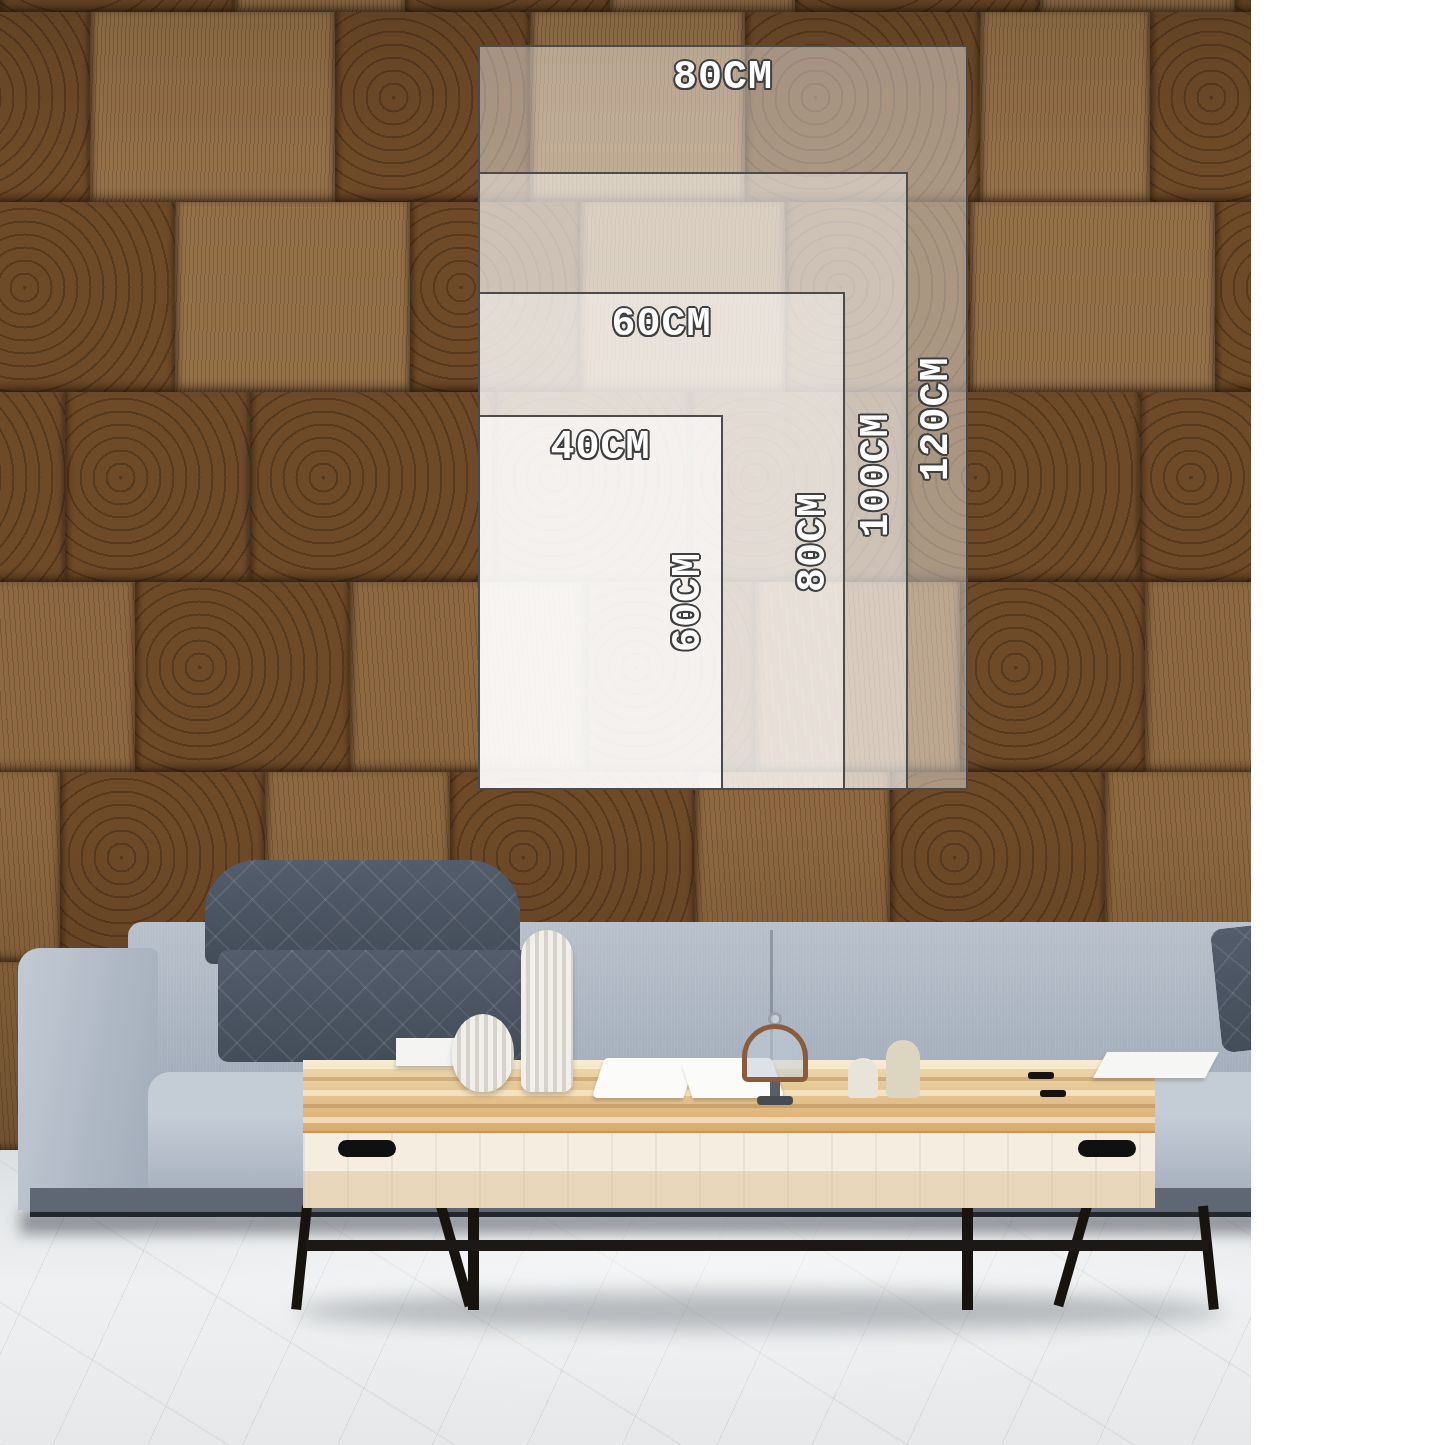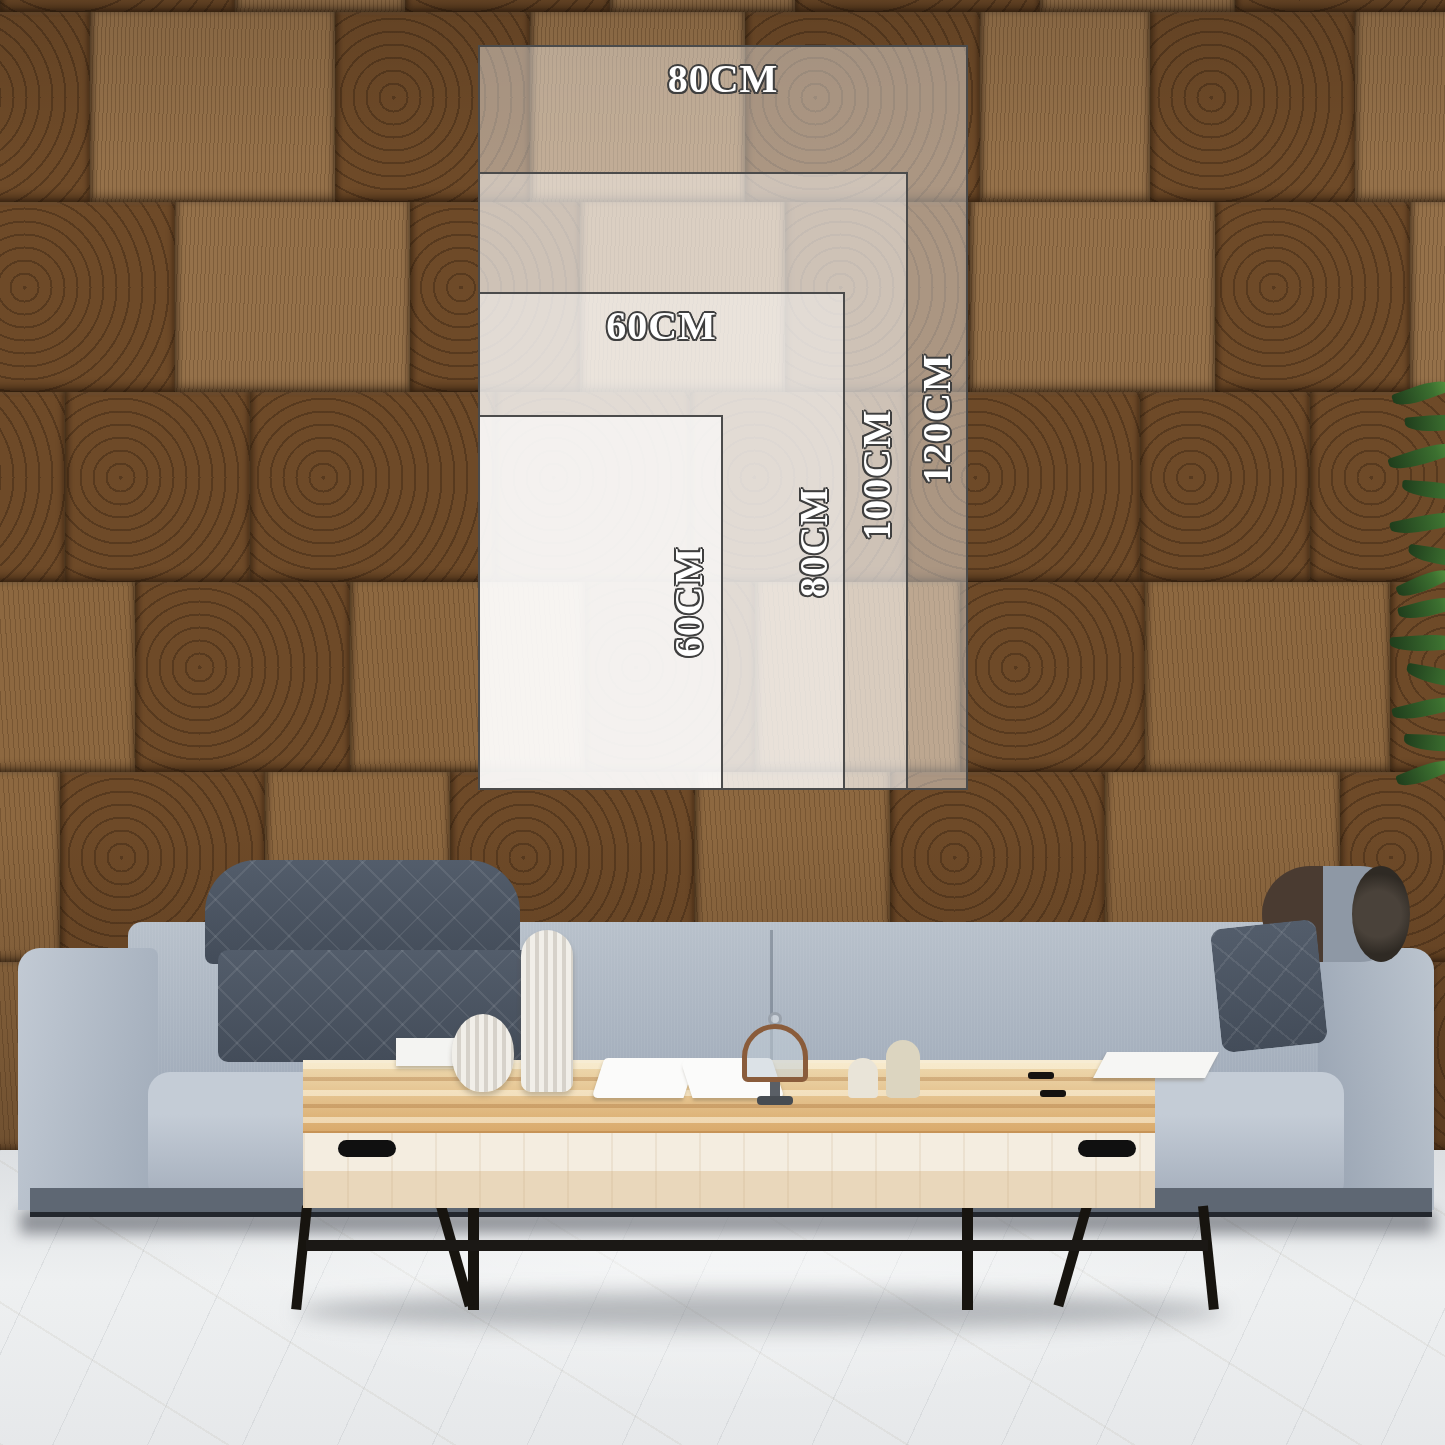--- a/index.html
+++ b/index.html
@@ -1,17 +1,17 @@
 <!DOCTYPE html>
 <html><head>
 <meta charset="utf-8">
 <style>
   html,body{margin:0;padding:0;background:#ffffff;}
-  .stage{position:relative;width:1445px;height:1445px;overflow:hidden;
-         font-family:Liberation Serif, serif;background:#a21caf;}
+  .stage{position:relative;width:1251px;height:1445px;overflow:hidden;
+         font-family:Liberation Mono, monospace;background:#a21caf;}
 
   
   .wall{position:absolute;left:0;top:0;width:1445px;height:1152px;background:#6f4b29;overflow:hidden;}
   .wb{position:absolute;height:190px;
       box-shadow:inset 0 -5px 9px rgba(22,11,4,.5), inset 3px 0 5px rgba(22,11,4,.28),
                  inset 0 2px 3px rgba(255,226,185,.14), inset -2px 0 4px rgba(22,11,4,.2);}
   .v0{background-color:#6e4a28;background-image:repeating-radial-gradient(circle at 30% 45%, rgba(35,20,8,.30) 0 2px, rgba(0,0,0,0) 2px 13px);}
   .v2{background-color:#8d6840;background-image:repeating-linear-gradient(86deg, rgba(52,30,10,.24) 0 1px, rgba(0,0,0,0) 1px 5px);}
   .v4{background-color:#95714a;background-image:repeating-linear-gradient(92deg, rgba(60,36,14,.26) 0 1px, rgba(0,0,0,0) 1px 4px);}
   .wall-shade{position:absolute;inset:0;pointer-events:none;
@@ -179,20 +179,21 @@
     <span class="dim hlab">120CM</span>
   </div>
   <div class="sz sz100">
     <span class="dim hlab">100CM</span>
   </div>
   <div class="sz sz80">
     <span class="dim wlab">60CM</span>
     <span class="dim hlab">80CM</span>
   </div>
   <div class="sz sz60">
+    <span class="dim wlab">40CM</span>
     <span class="dim hlab">60CM</span>
   </div>
 
   <div id="plant">
       <div class="leaf" style="left: 1392px; top: 385px; width: 58px; transform: rotate(-20deg);"></div>
       <div class="leaf" style="left: 1405px; top: 415px; width: 62px; transform: rotate(-5deg);"></div>
       <div class="leaf" style="left: 1388px; top: 448px; width: 70px; transform: rotate(-18deg);"></div>
       <div class="leaf" style="left: 1402px; top: 482px; width: 64px; transform: rotate(4deg);"></div>
       <div class="leaf" style="left: 1390px; top: 515px; width: 72px; transform: rotate(-12deg);"></div>
       <div class="leaf" style="left: 1408px; top: 548px; width: 60px; transform: rotate(8deg);"></div>

